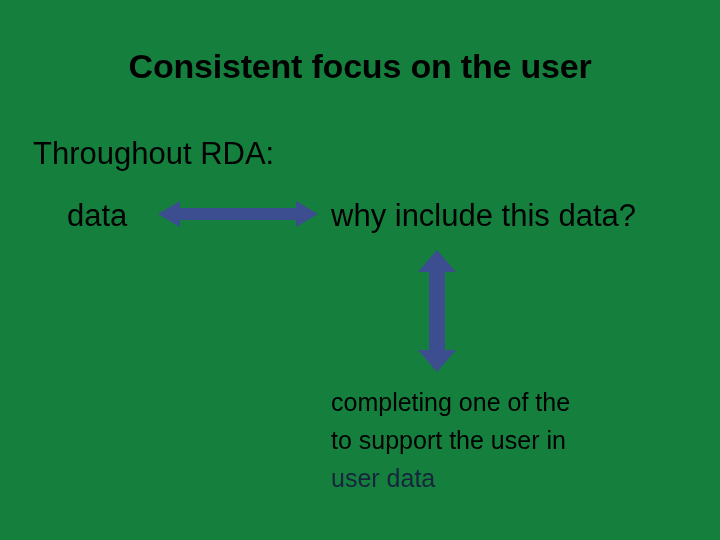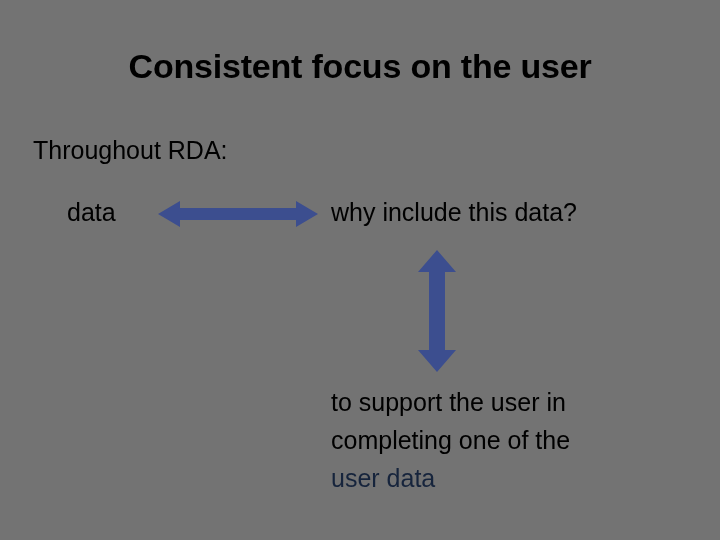--- a/index.html
+++ b/index.html
@@ -11,42 +11,42 @@
     height: 540px;
     background: #ffffff;
     font-family: "Liberation Sans", sans-serif;
     overflow: hidden;
   }
 
   #slide {
     position: relative;
     width: 720px;
     height: 540px;
-    background: #737373;
+    background: #15803d;
   }
 
   
   .slide-title {
     position: absolute;
     left: 0;
     top: 48px;
     width: 720px;
     text-align: center;
     font-size: 34px;
     font-weight: bold;
     color: #000000;
     letter-spacing: -0.2px;
     line-height: 1.1;
     white-space: nowrap;
   }
 
   
   .body-text {
     position: absolute;
-    font-size: 25px;
+    font-size: 31px;
     font-weight: normal;
     color: #000000;
     line-height: 1.0;
     white-space: nowrap;
   }
 
   .lead-line {
     left: 33px;
     top: 138px;
   }
@@ -116,18 +116,18 @@
     <polygon points="0,16 22,3 22,10 138,10 138,3 160,16 138,29 138,22 22,22 22,29" fill="#3c4e8f"></polygon>
   </svg>
 
   <div class="body-text right-question">why include this data?</div>
 
   <svg class="arrow arrow-vertical" viewBox="0 0 44 122">
     <polygon points="22,0 41,22 30,22 30,100 41,100 22,122 3,100 14,100 14,22 3,22" fill="#3c4e8f"></polygon>
   </svg>
 
   <div class="outcome-block">
+    <div class="outcome-line">completing one of the</div>
     <div class="outcome-line">to support the user in</div>
-    <div class="outcome-line">completing one of the</div>
     <div class="outcome-line accent">user data</div>
   </div>
 
 </div>
 
 </body></html>

